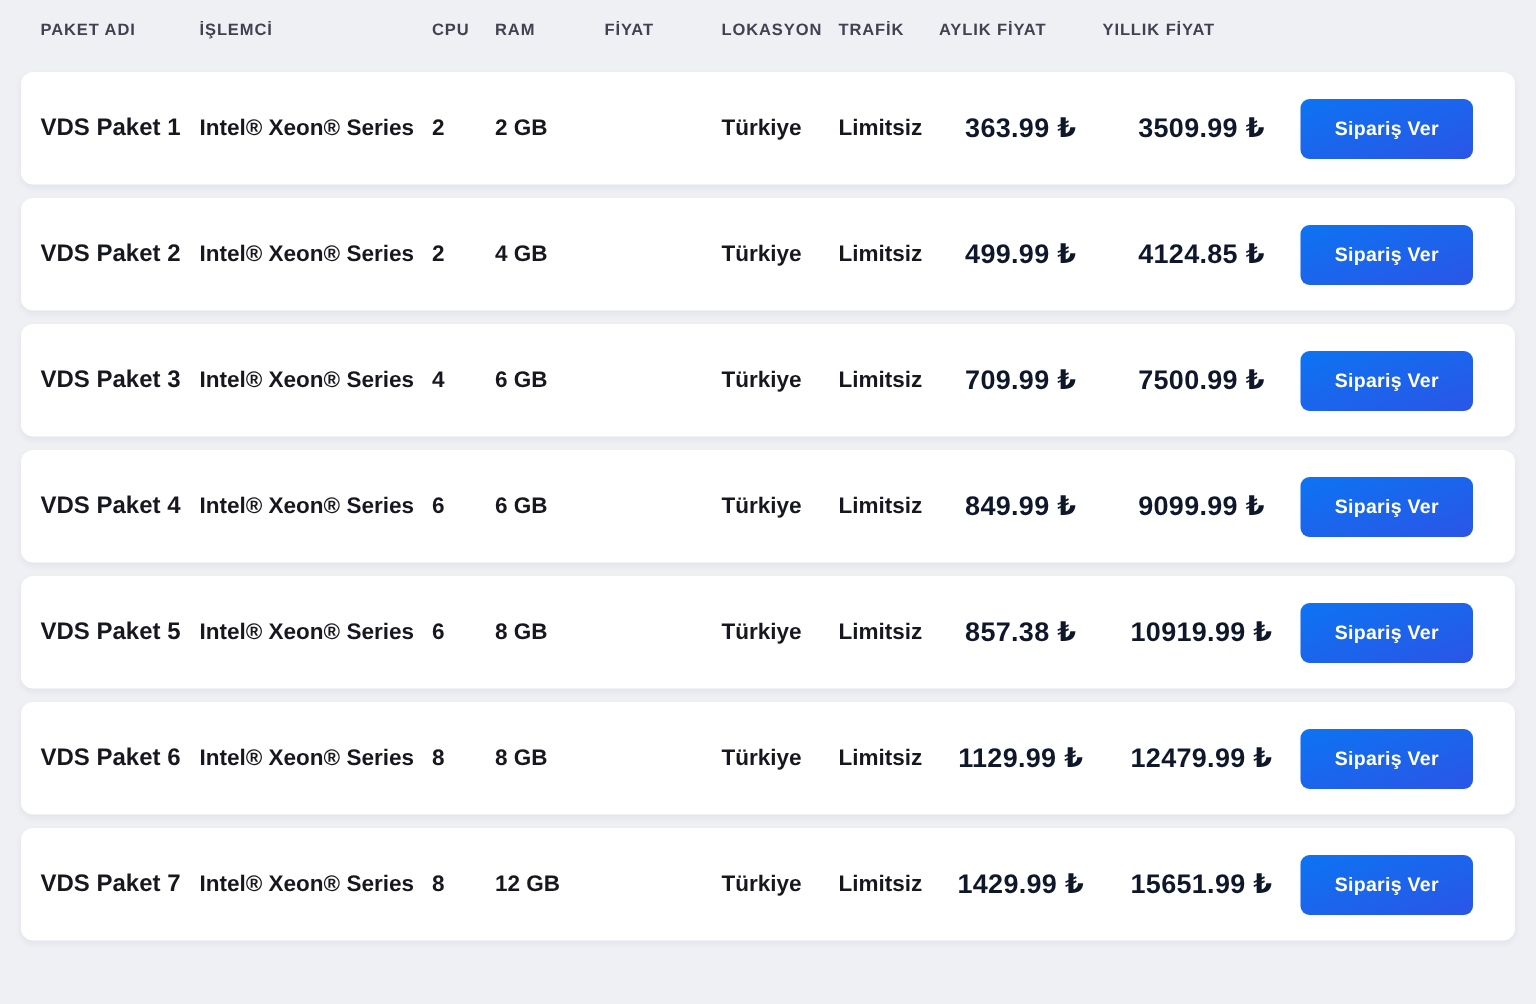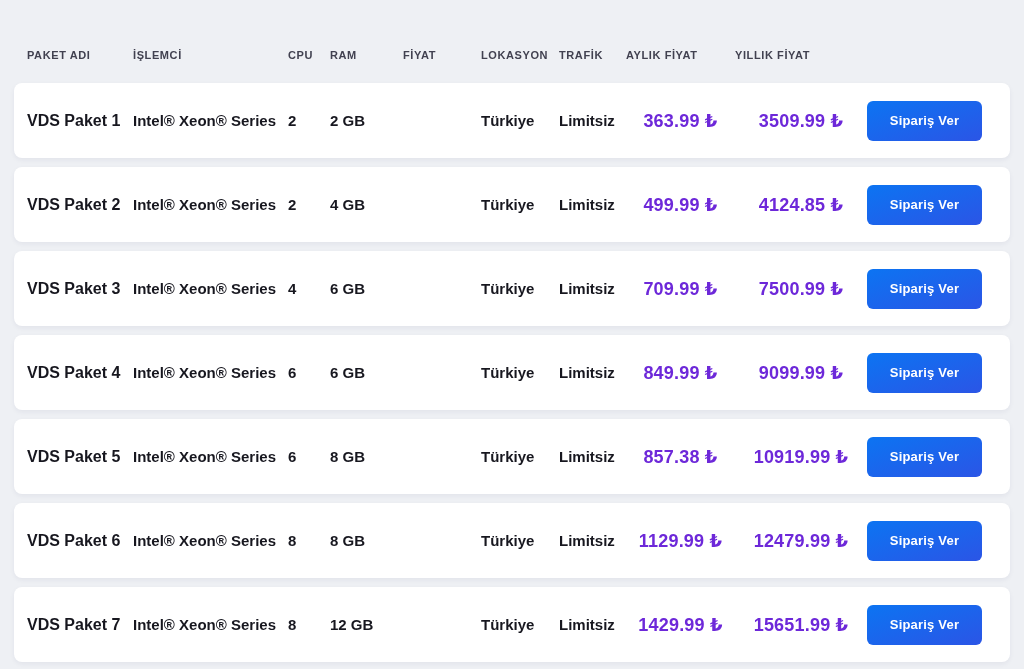--- a/index.html
+++ b/index.html
@@ -11,22 +11,21 @@
     height: 669px;
     overflow: hidden;
     background: #eef0f4;
     font-family: "Liberation Sans", "DejaVu Sans", sans-serif;
     -webkit-font-smoothing: antialiased;
   }
   .page {
     width: 1024px;
     height: 492px;
     box-sizing: border-box;
-    padding-top: 25px;
-    margin-top: 22px;
+    padding-top: 12px;
   }
   
   .grid {
     display: grid;
     grid-template-columns: 106px 155px 42px 73px 78px 78px 67px 109px 132px 1fr;
     align-items: center;
     box-sizing: border-box;
   }
   .header-row {
     margin: 0 14px 20px 14px;
@@ -56,21 +55,21 @@
   .cell {
     font-size: 15px;
     font-weight: 700;
     color: #17171f;
     white-space: nowrap;
   }
   .cell.pkg-name {
     font-size: 16px;
   }
   .cell.price {
-    color: #6d28d9;
+    color: #0f172a;
     font-size: 18px;
     text-align: center;
     letter-spacing: 0.2px;
   }
   .btn-wrap {
     display: flex;
     justify-content: flex-start;
     padding-right: 15px;
   }
   .order-btn {

